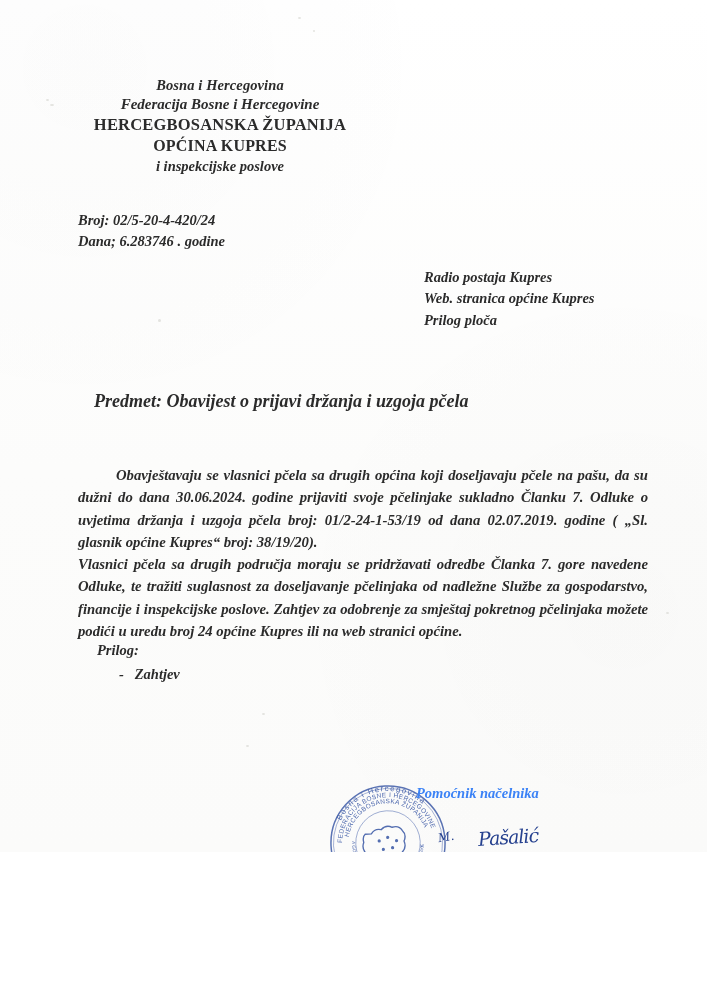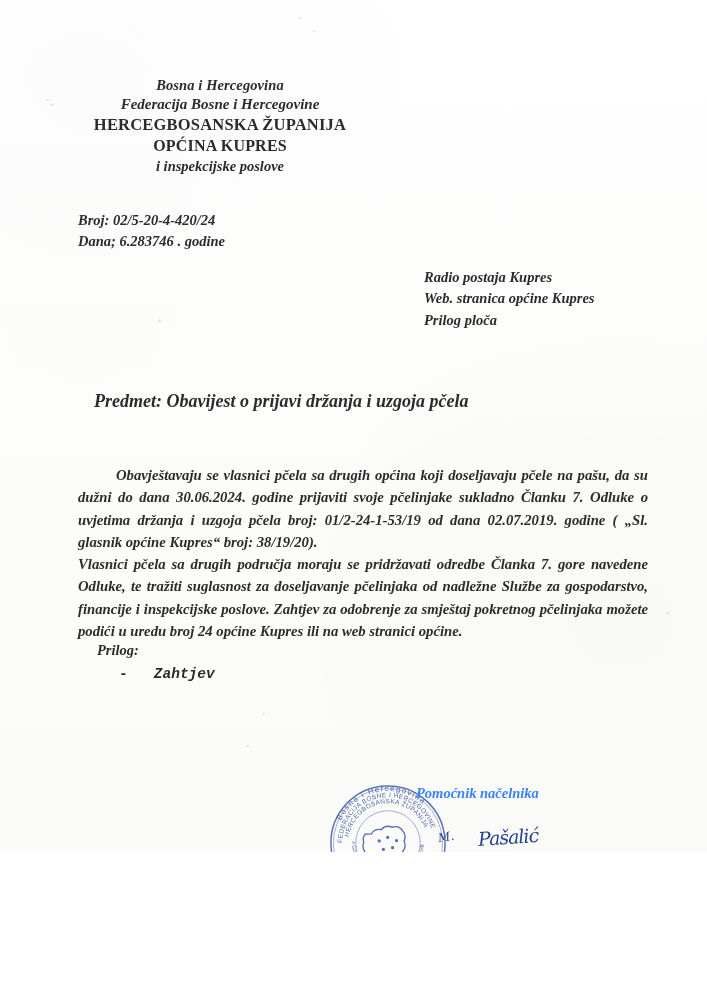--- a/index.html
+++ b/index.html
@@ -107,21 +107,21 @@
     left: 78px;
     font-style: italic;
     font-weight: bold;
     font-size: 14.5px;
     line-height: 1.5;
     margin-left: 19px;
   }
   #enclosure { top: 640px; }
   #distribution { top: 712px; }
   .list-head { margin: 0 0 2px 0; }
-  .list-items { list-style: none; margin: 0; padding: 0; font-family: Liberation Mono, monospace; }
+  .list-items { list-style: none; margin: 0; padding: 0; }
   .list-items li { white-space: pre; }
   #enclosure .list-items li { padding-left: 22px; }
   #distribution .list-items li { padding-left: 52px; }
 
   
   .signature-block {
     position: absolute;
     left: 416px;
     top: 782px;
     font-style: italic;

